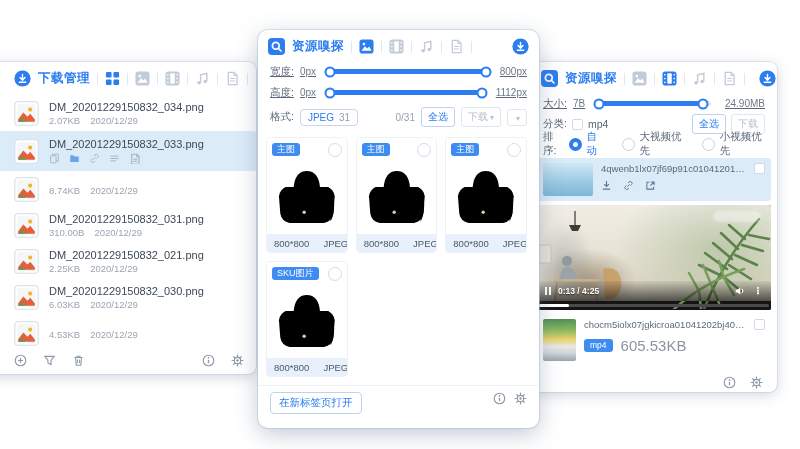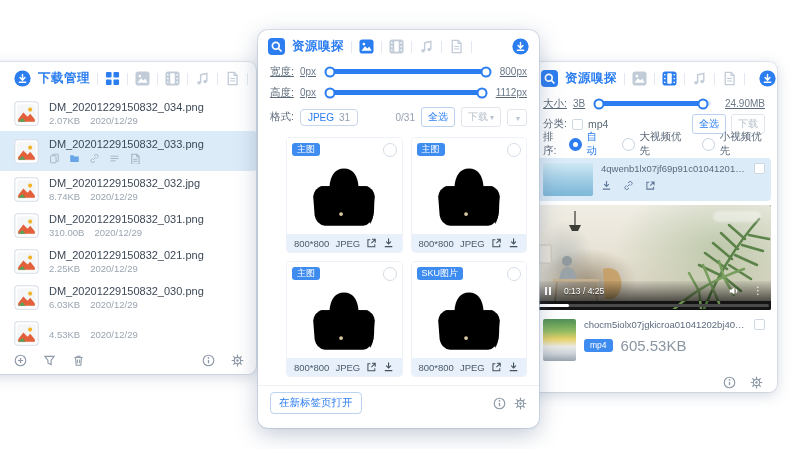--- a/index.html
+++ b/index.html
@@ -53,33 +53,33 @@
   .formrow{display:flex;align-items:center;padding:4px 12px;gap:6px;font-size:10.5px;color:#5a6878;}
   .chip{border:1px solid #c9d6ea;border-radius:4px;padding:2px 7px;font-size:10px;background:#fff;
         color:#2b7df0;display:inline-flex;gap:5px;align-items:center;}
   .chip .cnt{color:#93a0b0;}
   .count{color:#93a0b0;font-size:10px;margin-left:auto;}
   .btn-xs{border:1px solid #bcd2f0;color:#2b7df0;border-radius:3px;padding:2px 6px;font-size:10px;background:#fff;white-space:nowrap;}
   .btn-xs.dis{color:#b9c2cd;border-color:#e1e6ec;}
   .caret{font-size:8px;margin-left:2px;}
 
   
-  .grid{display:grid;grid-template-columns:1fr 1fr;gap:8px;padding:6px 12px 4px 28px;}
+  .grid{display:grid;grid-template-columns:1fr 1fr 1fr;gap:8px;padding:6px 12px 4px 8px;}
   .card{position:relative;border-radius:4px;overflow:hidden;border:1px solid #eef2f8;}
   .cimg{height:96px;background:#fff;display:flex;align-items:flex-end;justify-content:center;}
   .badge{position:absolute;top:5px;left:5px;background:#3f8cf0;color:#fff;font-size:9px;
          padding:2px 5px;border-radius:3px;line-height:1;}
   .ccheck{position:absolute;top:5px;right:5px;width:14px;height:14px;border-radius:50%;
           background:rgba(255,255,255,.95);border:1px solid #d3dbe4;}
-  .cfoot{display:flex;align-items:center;gap:6px;background:#e7f0fb;padding:3px 7px;font-size:9.5px;color:#4c5a6a;}
+  .cfoot{display:flex;align-items:center;gap:14px;background:#e7f0fb;padding:3px 7px;font-size:9.5px;color:#4c5a6a;}
   .cfoot .dim{flex:1;}
   .cfoot .ci{width:12px;height:12px;display:inline-flex;color:#44525f;}
   .cfoot .ci svg{width:100%;height:100%;}
   .bag{width:88px;height:74px;margin-bottom:2px;}
-  .cp-foot{border-top:1px solid #edf1f6;display:flex;align-items:center;gap:8px;padding:6px 12px;margin-top:4px;}
+  .cp-foot{border-top:1px solid #edf1f6;display:flex;align-items:flex-start;gap:8px;padding:6px 12px;margin-top:4px;}
   .btn{border:1px solid #bcd2f0;color:#2b7df0;font-size:10.5px;padding:3px 8px;border-radius:4px;background:#fff;white-space:nowrap;}
   .foot-ico{width:13px;height:13px;display:inline-flex;color:#8d99a7;}
   .foot-ico svg{width:100%;height:100%;}
 
   
   .catrow{display:flex;align-items:center;gap:5px;padding:3px 12px;font-size:10.5px;color:#5a6878;height:20px;}
   .cb{width:11px;height:11px;border:1px solid #cfd9e4;background:#fff;border-radius:2px;flex:0 0 auto;}
   .radio{width:13px;height:13px;border-radius:50%;border:1px solid #c6d2de;background:#fff;flex:0 0 auto;}
   .radio.on{border:4px solid #2b7df0;}
   .vitem{display:flex;gap:8px;margin:4px 6px;padding:5px 6px;border-radius:4px;align-items:flex-start;}
@@ -101,22 +101,22 @@
   .preview{position:relative;height:96px;
            background:
              radial-gradient(ellipse 70px 45px at 22% 78%, rgba(120,100,75,.55), transparent 70%),
              radial-gradient(ellipse 40px 60px at 12% 60%, rgba(150,160,165,.5), transparent 70%),
              radial-gradient(ellipse 140px 90px at 78% 45%, rgba(110,150,90,.35), transparent 75%),
              linear-gradient(180deg,#f0ede5 0%,#e7e2d4 55%,#d8d1c0 100%);}
   .fronds{position:absolute;right:-8px;top:-6px;width:150px;height:110px;filter:blur(.6px);opacity:.9;}
   .scene{position:absolute;left:0;top:0;width:120px;height:96px;}
   .wm{position:absolute;top:6px;right:10px;width:48px;height:11px;border-radius:6px;
       background:rgba(255,255,255,.38);filter:blur(.8px);}
-  .ctrls{position:absolute;left:0;right:0;bottom:0;height:20px;display:flex;align-items:center;gap:13px;
-         padding:0 8px;background:linear-gradient(180deg,rgba(0,0,0,.05),rgba(0,0,0,.62));}
+  .ctrls{position:absolute;left:0;right:0;bottom:0;height:20px;display:flex;align-items:center;gap:7px;
+         padding:0 8px;background:linear-gradient(180deg,rgba(0,0,0,.05),rgba(0,0,0,.62));font-weight:bold;}
   .pausebars{display:inline-flex;gap:2px;}
   .pausebars i{width:2px;height:8px;background:#fff;display:block;}
   .ptime{color:#fff;font-size:8.5px;white-space:nowrap;text-shadow:0 1px 1px rgba(0,0,0,.5);}
   .ctrls .spacer{flex:1;}
   .vol{width:12px;height:12px;display:inline-flex;color:#fff;}
   .vol svg{width:100%;height:100%;}
   .kebab{color:#fff;font-size:10px;line-height:1;letter-spacing:0;}
   .pbar{height:9px;background:#141414;display:flex;align-items:center;padding:0 2px;}
   .ptrack{position:relative;height:3px;background:#4a4a4a;flex:1;border-radius:2px;}
   .pfill{position:absolute;left:0;top:0;bottom:0;width:13%;background:#fff;border-radius:2px;}
@@ -359,21 +359,20 @@
                 </svg>
               </span>
           </div>
           </div>
       </li>
       <li class="frow">
         <svg class="fthumb" viewBox="0 0 24 24">
             <use href="#i-thumb"></use>
           </svg>
         <div class="fmain">
-            <div class="fname">DM_20201229150832_032.jpg</div>
           <div class="fmeta">
               <span>8.74KB</span>
               <span>2020/12/29</span>
             </div>
           </div>
       </li>
       <li class="frow">
         <svg class="fthumb" viewBox="0 0 24 24">
             <use href="#i-thumb"></use>
           </svg>
@@ -488,21 +487,21 @@
       <span class="spacer"></span>
       <span class="dlcircle">
           <svg viewBox="0 0 18 18">
             <use href="#i-dlc"></use>
           </svg>
         </span>
     </header>
 
     <div class="srow">
       <span class="lbl">大小:</span>
-      <span class="val">3B</span>
+      <span class="val">7B</span>
       <div class="track">
         <div class="fill" style="width:93%"></div>
         <span class="knob" style="left:0%"></span>
         <span class="knob" style="left:93%"></span>
       </div>
       <span class="val">24.90MB</span>
     </div>
 
     <div class="catrow">
       <span class="lbl">分类:</span>

